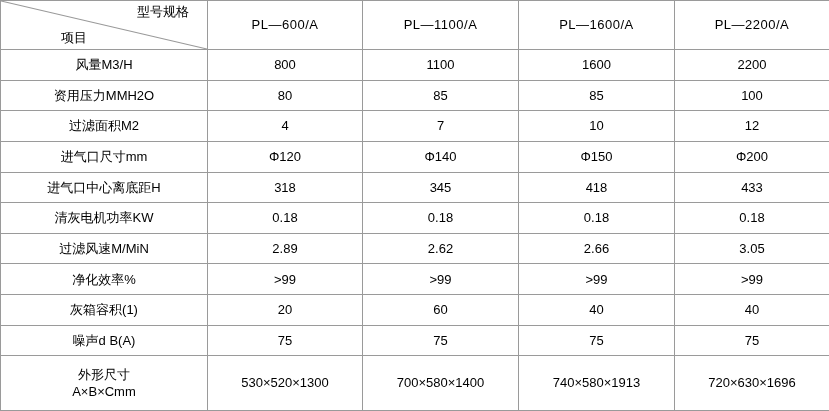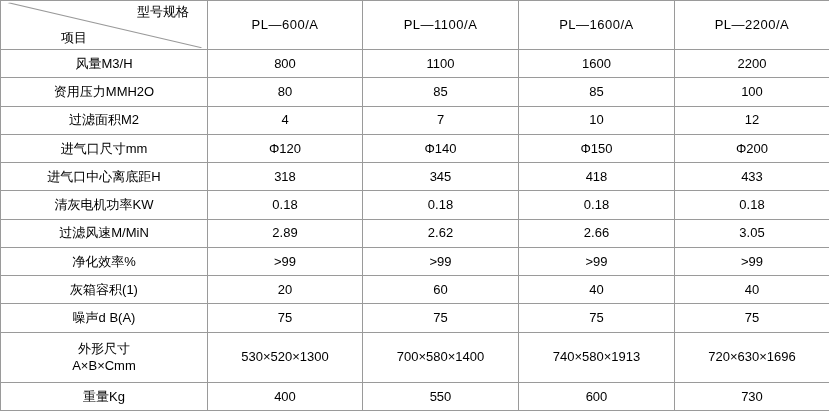--- a/index.html
+++ b/index.html
@@ -33,21 +33,20 @@
   col.c2 { width: 156px; }
   col.c3 { width: 156px; }
   col.c4 { width: 155px; }
 
   
   td.corner {
     position: relative;
     height: 44px;
     padding: 0;
     overflow: hidden;
-    border-radius: 12px;
   }
   td.corner .diag {
     position: absolute;
     inset: 0;
     width: 100%;
     height: 100%;
     display: block;
   }
   td.corner .lbl-top {
     position: absolute;
@@ -190,22 +189,15 @@
       <td class="rowlabel two-line">
         <span class="l1">外形尺寸</span>
         <span class="l2">A×B×Cmm</span>
       </td>
       <td>530×520×1300</td>
       <td>700×580×1400</td>
       <td>740×580×1913</td>
       <td>720×630×1696</td>
     </tr>
 
-    <tr>
-      <td class="rowlabel">重量Kg</td>
-      <td>400</td>
-      <td>550</td>
-      <td>600</td>
-      <td>730</td>
-    </tr>
 
   </tbody>
 </table>
 
 </body></html>

